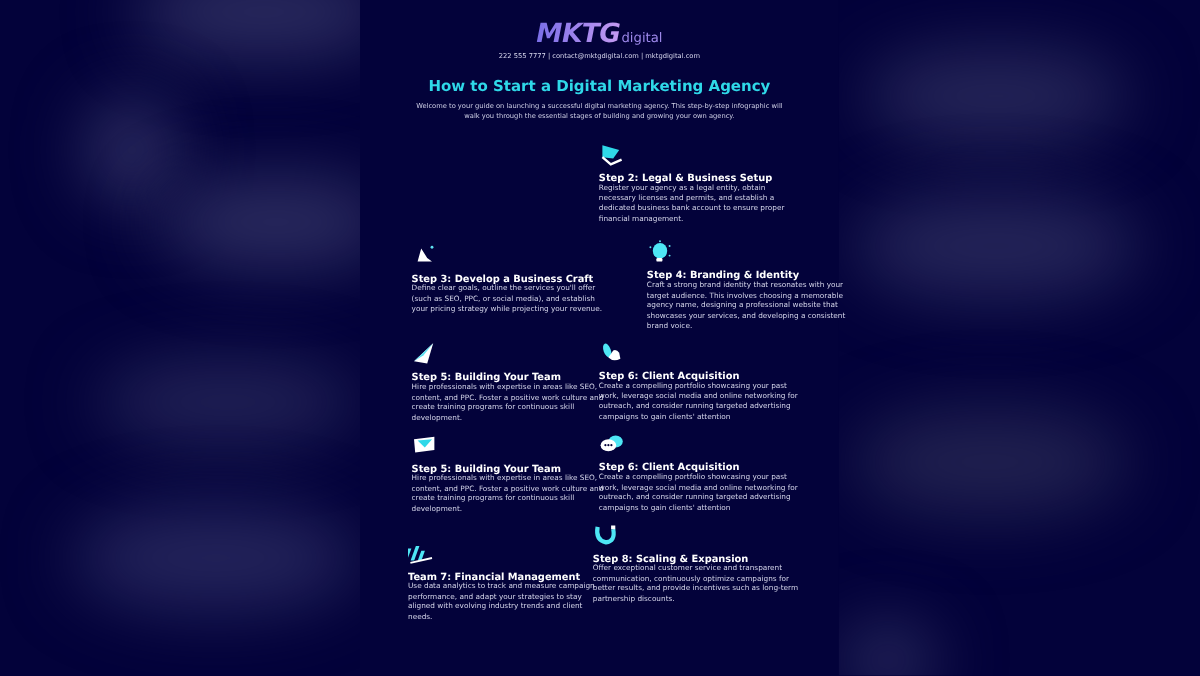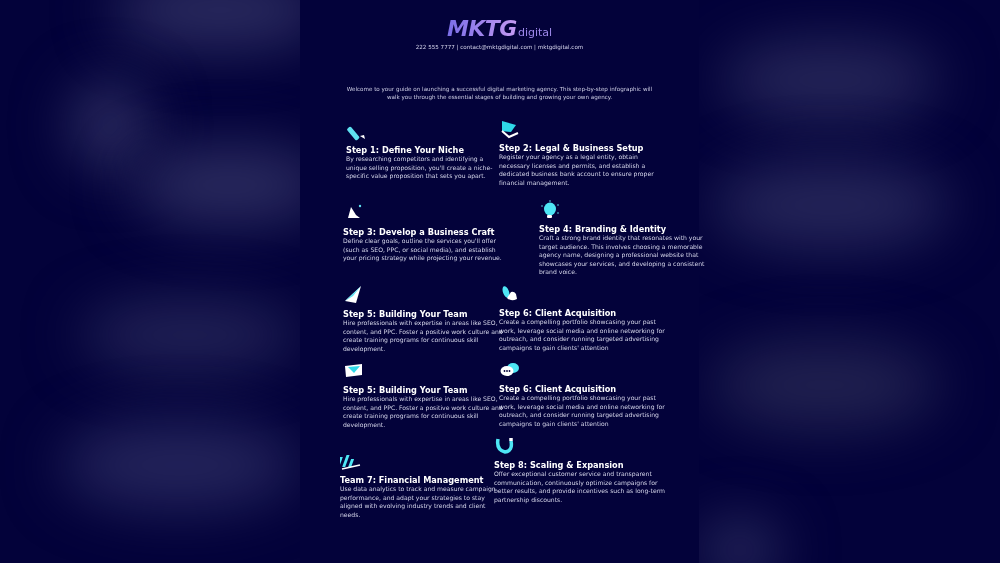--- a/index.html
+++ b/index.html
@@ -60,31 +60,24 @@
 </div>
 
 <div class="panel">
 
   <div class="logo">
     <span class="logo-main">MKTG</span><span class="logo-sub">digital</span>
   </div>
 
   <div class="contact">222 555 7777 | contact@mktgdigital.com | mktgdigital.com</div>
 
+  <div class="title">How to Start a Digital Marketing Agency</div>
 
   <div class="intro">Welcome to your guide on launching a successful digital marketing agency. This step-by-step infographic will walk you through the essential stages of building and growing your own agency.</div>
 
-  <div class="step" style="left:46px;top:121px;">
-    <svg class="icon" viewBox="0 0 22 20">
-      <rect x="4" y="2" width="5" height="15" rx="1.5" transform="rotate(-40 11 10)" fill="#5ee0f0"></rect>
-      <path d="M14 15 l5 3 l-1 -4 z" fill="#ffffff"></path>
-    </svg>
-    <div class="step-title">Step 1: Define Your Niche</div>
-    <div class="step-text">By researching competitors and identifying a unique selling proposition, you'll create a niche-specific value proposition that sets you apart.</div>
-  </div>
 
   <div class="step" style="left:199px;top:119px;width:170px;">
     <svg class="icon" viewBox="0 0 22 20">
       <path d="M3 2 L17 6 L12 13 L3 12 Z" fill="#2fd8e8"></path>
       <path d="M3 12 L10 18 L19 14" stroke="#ffffff" stroke-width="2" fill="none"></path>
     </svg>
     <div class="step-title">Step 2: Legal &amp; Business Setup</div>
     <div class="step-text">Register your agency as a legal entity, obtain necessary licenses and permits, and establish a dedicated business bank account to ensure proper financial management.</div>
   </div>
 

